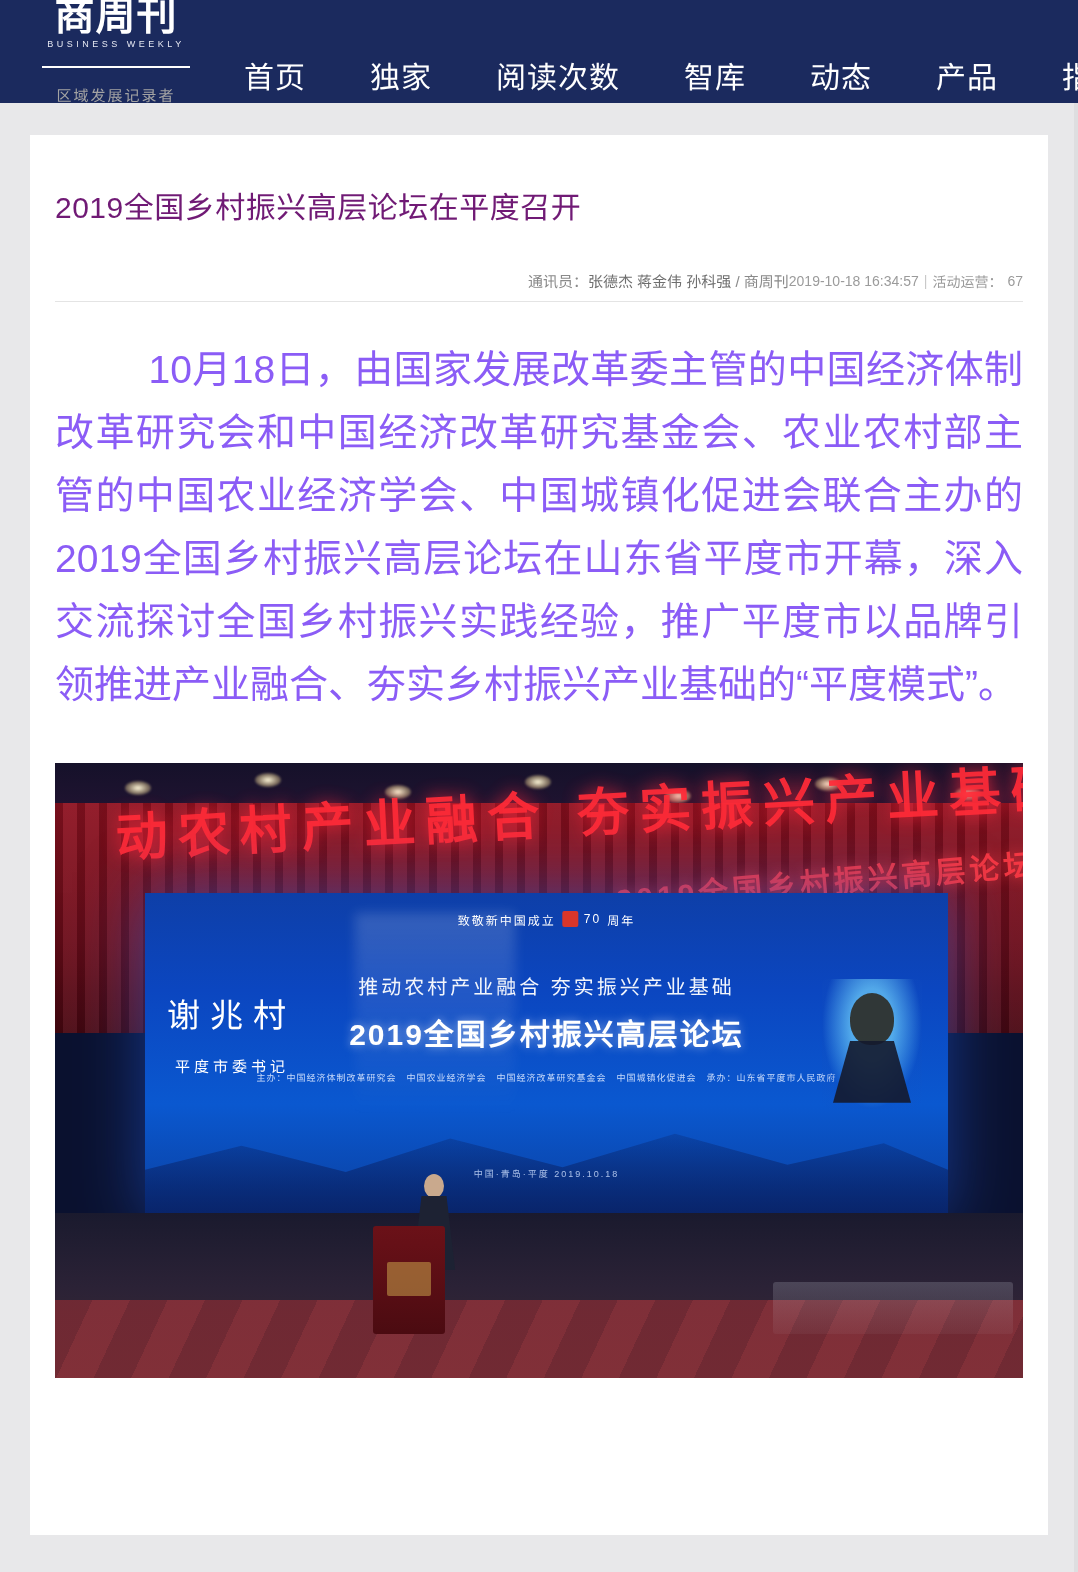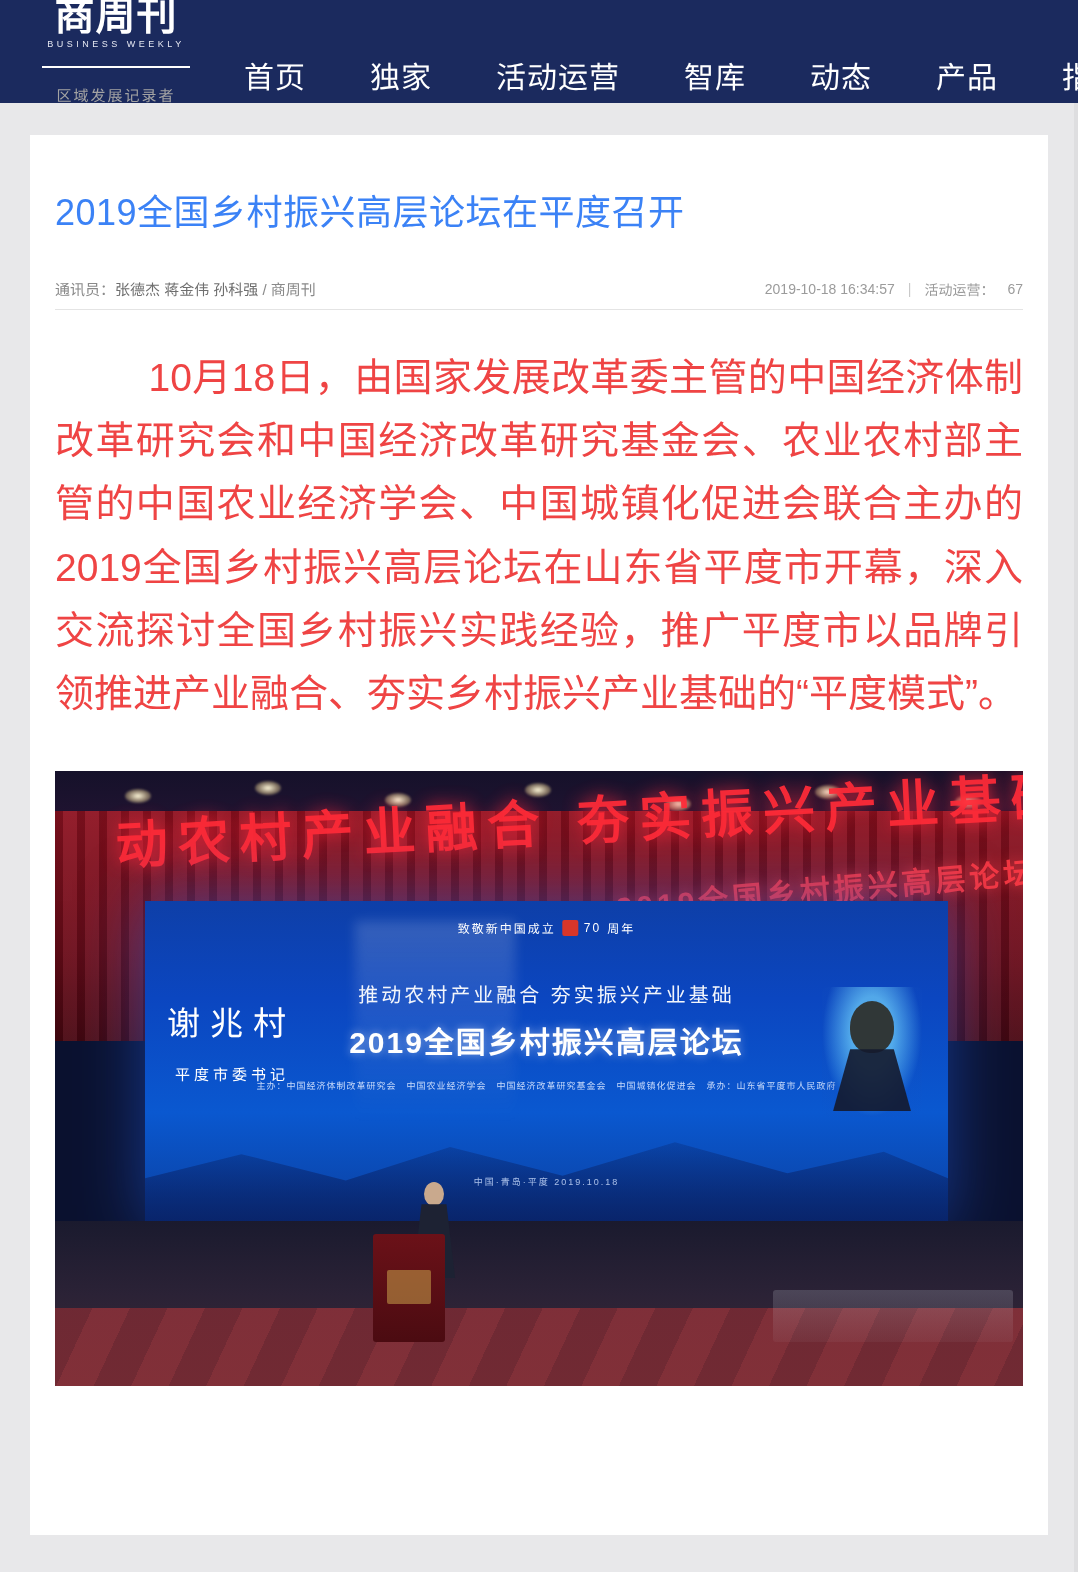--- a/index.html
+++ b/index.html
@@ -76,55 +76,55 @@
   .nav-link.active { font-weight: 400; }
 
   
   .article-card {
     background: #ffffff;
     margin: 32px 30px 0 30px;
     padding: 52px 25px 0 25px;
     min-height: 1400px;
   }
   .article-title {
-    font-size: 36px;
+    font-size: 30px;
     line-height: 1.42;
-    color: #3b82f6;
+    color: #701a75;
     font-weight: 400;
     margin: 0 0 40px 0;
     letter-spacing: 0.5px;
   }
   .meta-row {
     display: flex;
     align-items: flex-end;
-    justify-content: space-between;
+    justify-content: flex-end;
     border-bottom: 1px solid #e4e4e4;
     padding-bottom: 10px;
     margin-bottom: 36px;
   }
   .meta-left {
     font-size: 15px;
     color: #8a8a8a;
     white-space: nowrap;
   }
   .meta-left .author-names { color: #6f6f6f; }
   .meta-right {
     font-size: 14px;
     color: #9b9b9b;
     white-space: nowrap;
     display: flex;
     align-items: center;
-    gap: 13px;
+    gap: 5px;
   }
   .meta-sep { color: #c9c9c9; }
 
   .article-body {
     font-size: 39px;
     line-height: 1.62;
-    color: #ef4444;
+    color: #8b5cf6;
     text-align: justify;
     letter-spacing: 0px;
     margin: 0 0 46px 0;
   }
   .article-body .indent { display: inline-block; width: 2.4em; }
 
   
   .figure {
     margin: 0 0 0 0;
     width: 100%;
@@ -295,21 +295,21 @@
 
   <div class="navbar">
     <div class="logo">
       <span class="logo-main">商周刊</span>
       <span class="logo-latin">BUSINESS  WEEKLY</span>
       <span class="logo-sub">区域发展记录者</span>
     </div>
     <nav class="nav-links">
       <a class="nav-link active" href="#">首页</a>
       <a class="nav-link" href="#">独家</a>
-      <a class="nav-link" href="#">活动运营</a>
+      <a class="nav-link" href="#">阅读次数</a>
       <a class="nav-link" href="#">智库</a>
       <a class="nav-link" href="#">动态</a>
       <a class="nav-link" href="#">产品</a>
       <a class="nav-link" href="#">指数</a>
     </nav>
   </div>
 
   <div class="edge-strip"></div>
 
   <div class="article-card">

